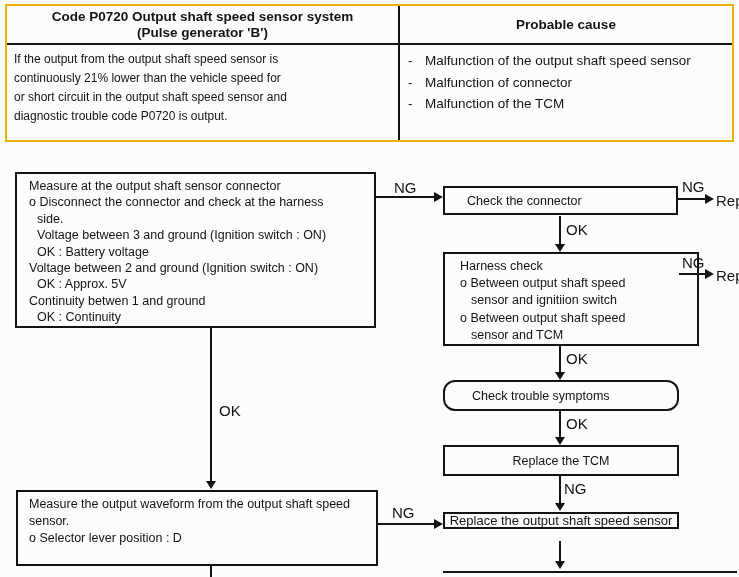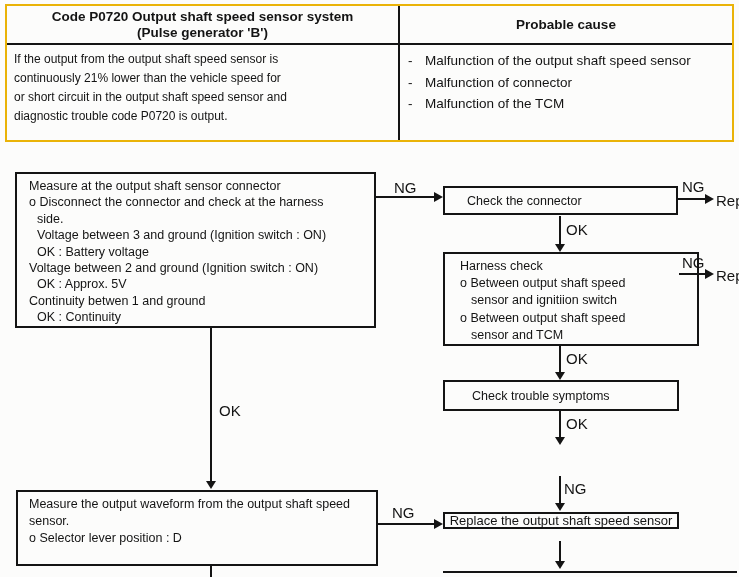--- a/index.html
+++ b/index.html
@@ -37,21 +37,21 @@
   }
   .fbox .bl { white-space:nowrap; }
   .multi { line-height:16.4px; }
   .center1 { display:flex; align-items:center; }
 
   .box-measure-connector { left:15px;  top:172px; width:361px; height:156px; padding:4px 0 8px 12px; }
   .box-measure-connector .i1 { padding-left:8px; }
   .box-check-connector   { left:443px; top:186px; width:235px; height:29px;  padding-left:22px; }
   .box-harness           { left:443px; top:252px; width:256px; height:94px;  padding:4px 0 0 15px; line-height:17.2px; }
   .box-harness .i1 { padding-left:11px; }
-  .box-check-trouble     { left:443px; top:380px; width:236px; height:31px;  padding-left:27px; }
+  .box-check-trouble     { left:443px; top:380px; width:236px; height:31px;  padding-left:27px;border-radius:12px; }
   .box-replace-tcm       { left:443px; top:445px; width:236px; height:31px;  justify-content:center; }
   .box-replace-sensor    { left:443px; top:512px; width:236px; height:17px;  justify-content:center; font-size:13px; }
   .box-measure-waveform  { left:16px;  top:490px; width:362px; height:76px;  padding:4px 0 0 11px; line-height:17px; }
 
   
   .cline { position:absolute; background:#141414; }
   .arrow-right { position:absolute; width:0; height:0;
     border-top:5px solid transparent; border-bottom:5px solid transparent; border-left:9px solid #141414; }
   .arrow-down { position:absolute; width:0; height:0;
     border-left:5px solid transparent; border-right:5px solid transparent; border-top:8px solid #141414; }
@@ -115,20 +115,23 @@
     <div class="bl">o Between output shaft speed</div>
     <div class="bl i1">sensor and ignitiion switch</div>
     <div class="bl">o Between output shaft speed</div>
     <div class="bl i1">sensor and TCM</div>
   </div>
 
   <div class="fbox center1 box-check-trouble">
     <span class="bl">Check trouble symptoms</span>
   </div>
 
+  <div class="fbox center1 box-replace-tcm">
+    <span class="bl">Replace the TCM</span>
+  </div>
 
   <div class="fbox center1 box-replace-sensor">
     <span class="bl">Replace the output shaft speed sensor</span>
   </div>
 
   <div class="fbox box-measure-waveform">
     <div class="bl">Measure the output waveform from the output shaft speed</div>
     <div class="bl">sensor.</div>
     <div class="bl">o Selector lever position : D</div>
   </div>

